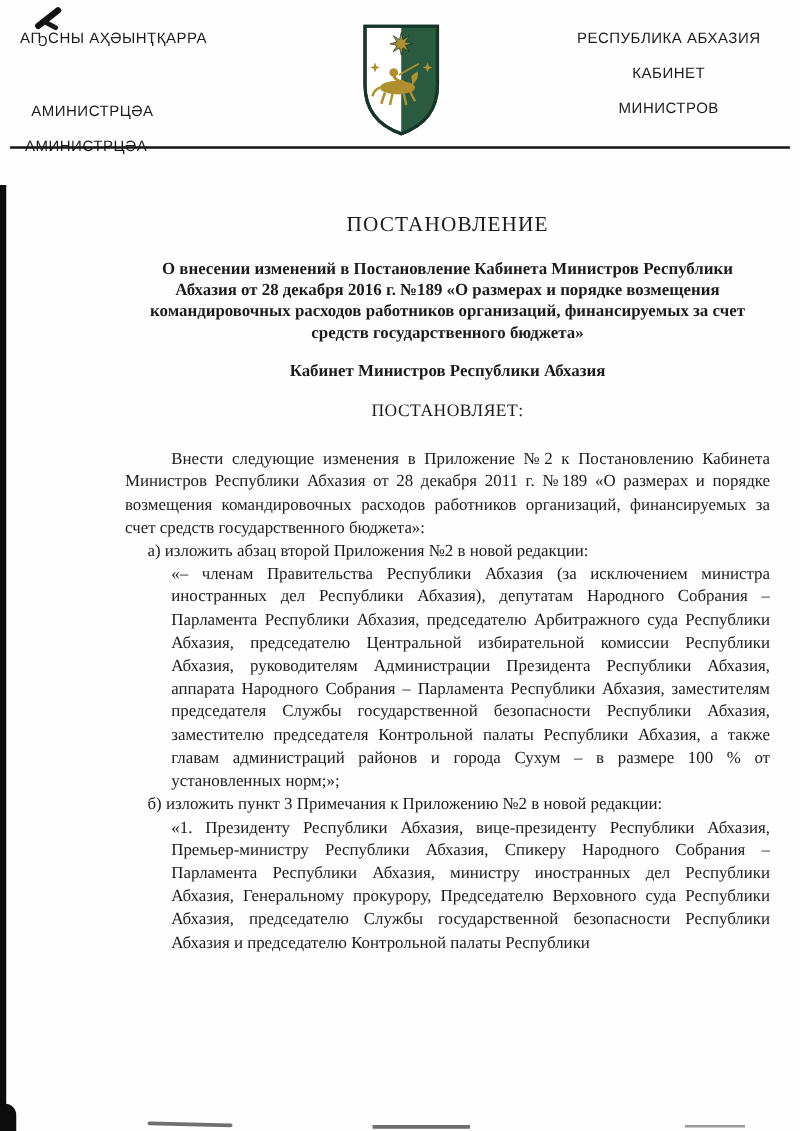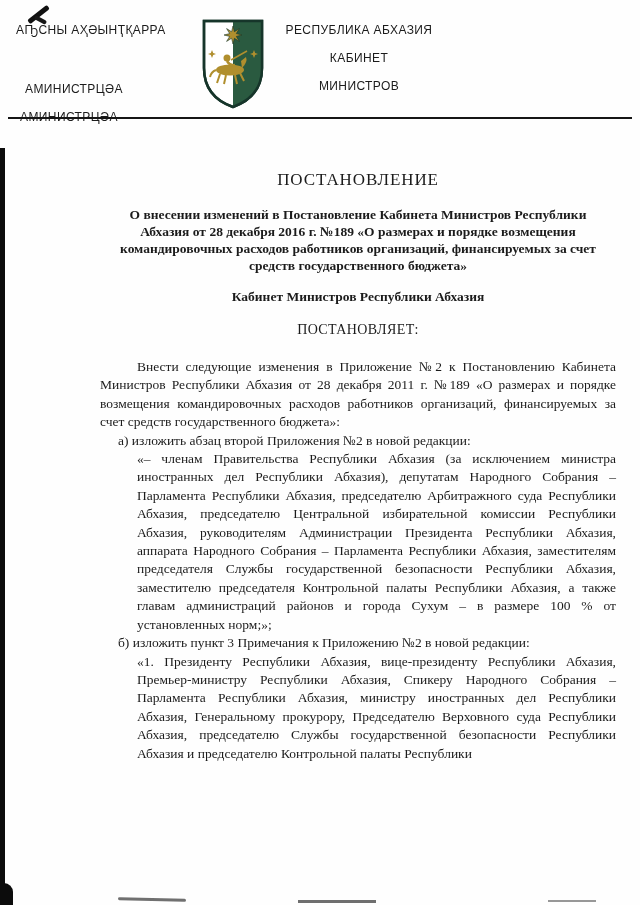--- a/index.html
+++ b/index.html
@@ -9,21 +9,21 @@
     margin:0 auto;
     background:#fefefe;
     color:#1b1b1b;
     font-family:"Liberation Serif", serif;
     overflow:hidden;
   }
 
   
   .letterhead {
     position:absolute; top:18px; left:14px; right:14px;
-    display:flex; justify-content:flex-start; align-items:flex-start;
+    display:flex; justify-content:space-between; align-items:flex-start;
   }
   .lh-col {
     font-family:"Liberation Sans", sans-serif;
     font-size:12px; letter-spacing:0.4px;
     width:182px; padding-top:6px;
   }
   .lh-col div { margin-bottom:16px; line-height:12px; white-space:nowrap; }
   .lh-left { text-align:left; padding-left:2px; }
   .lh-left div:nth-child(2){ padding-left:9px;margin-top:47px; }
   .lh-left div:nth-child(3){ padding-left:4px; }

